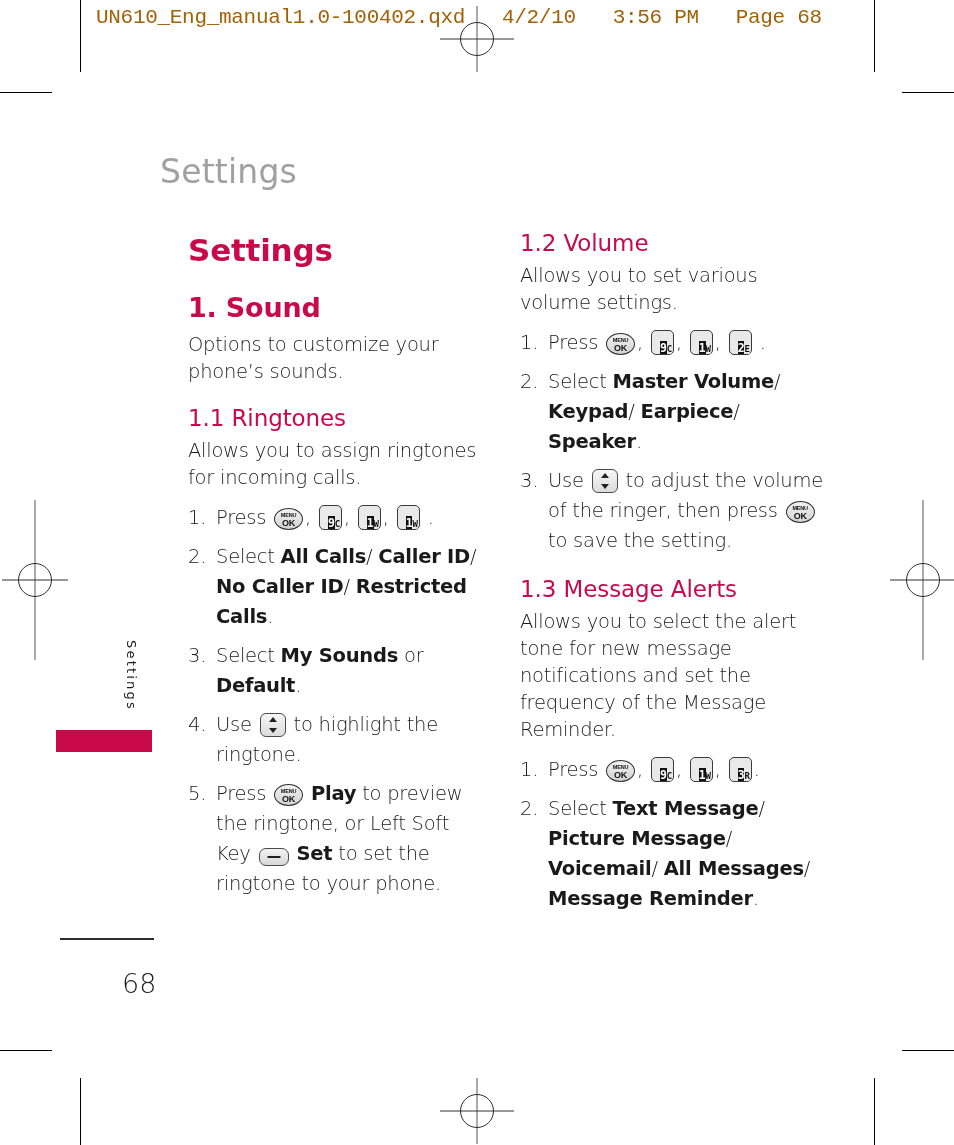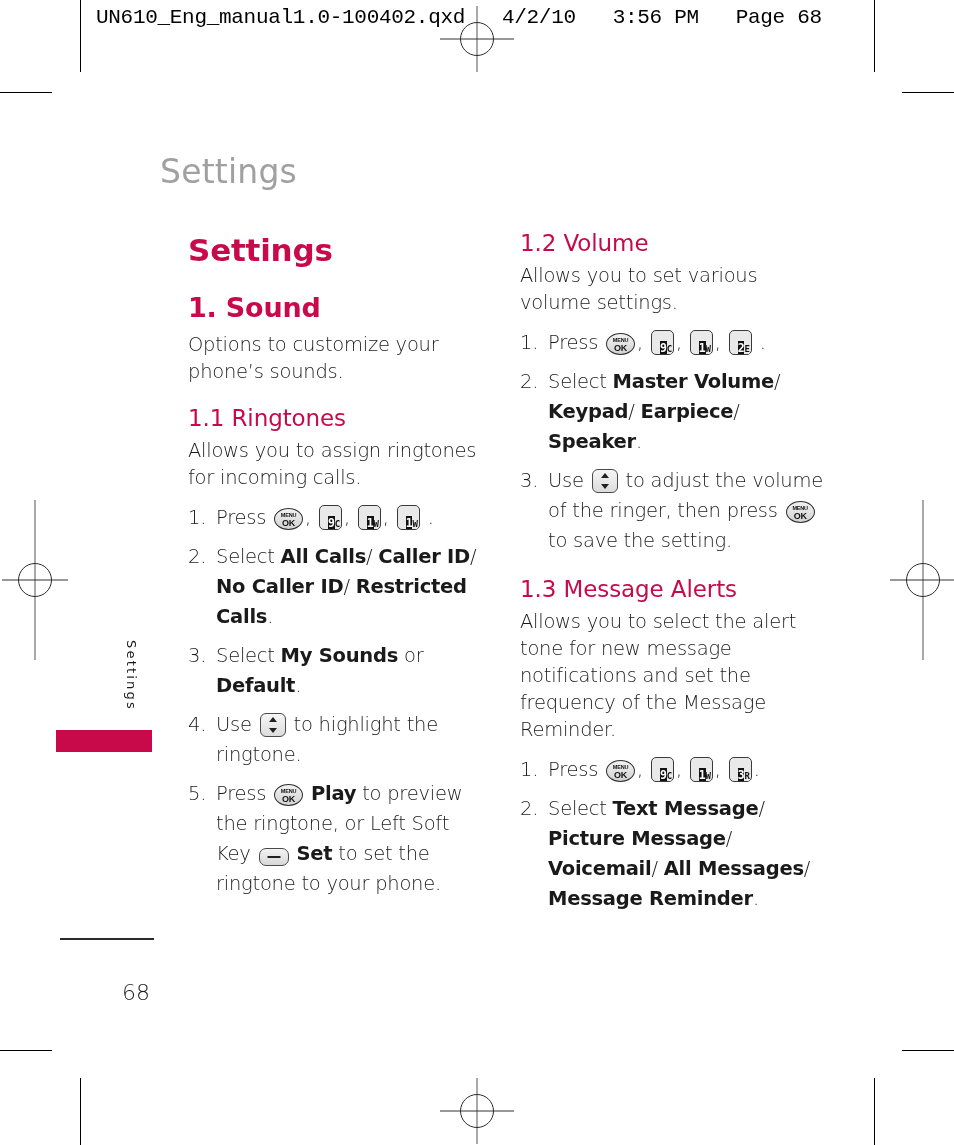--- a/index.html
+++ b/index.html
@@ -22,21 +22,21 @@
   }
   .reg .vline { position:absolute; left:50%; top:0; width:1px; height:100%;
                 background:#555; transform:translateX(-50%); }
   .reg .hline { position:absolute; top:50%; left:0; height:1px; width:100%;
                 background:#333; transform:translateY(-50%); }
 
   
   .proof-header {
     position:absolute; left:96px; top:6px;
     font-family:"Liberation Mono", monospace;
-    font-size:21px; letter-spacing:-0.3px; color:#000000; white-space:pre;
+    font-size:21px; letter-spacing:-0.3px; color:#a16207; white-space:pre;
   }
 
   
   .running-head {
     position:absolute; left:160px; top:152px;
     font-size:33px; color:#a0a0a0; letter-spacing:0.2px;
     font-family:"DejaVu Sans", sans-serif; font-weight:400;
   }
 
   
@@ -140,21 +140,21 @@
     position:absolute; left:50%; top:50%; transform:translate(-50%,-50%);
     width:13px; height:2px; background:#222;
   }
 
   
   .footer-rule {
     position:absolute; left:60px; top:938px; width:94px; height:1.5px; background:#2b2b2b;
   }
   .page-num {
     position:absolute; left:122px; top:968px;
-    font-size:22px; color:#1a1a1a; font-family:"DejaVu Sans", sans-serif; font-weight:300;margin-top:12px;
+    font-size:27px; color:#1a1a1a; font-family:"DejaVu Sans", sans-serif; font-weight:300;
   }
 </style>
 </head>
 <body>
 
 <div id="page">
 
   <div class="crop-v" style="left:80px;  top:0;    height:72px;"></div>
   <div class="crop-v" style="left:874px; top:0;    height:72px;"></div>
   <div class="crop-h" style="left:0;    top:92px;  width:52px;"></div>

